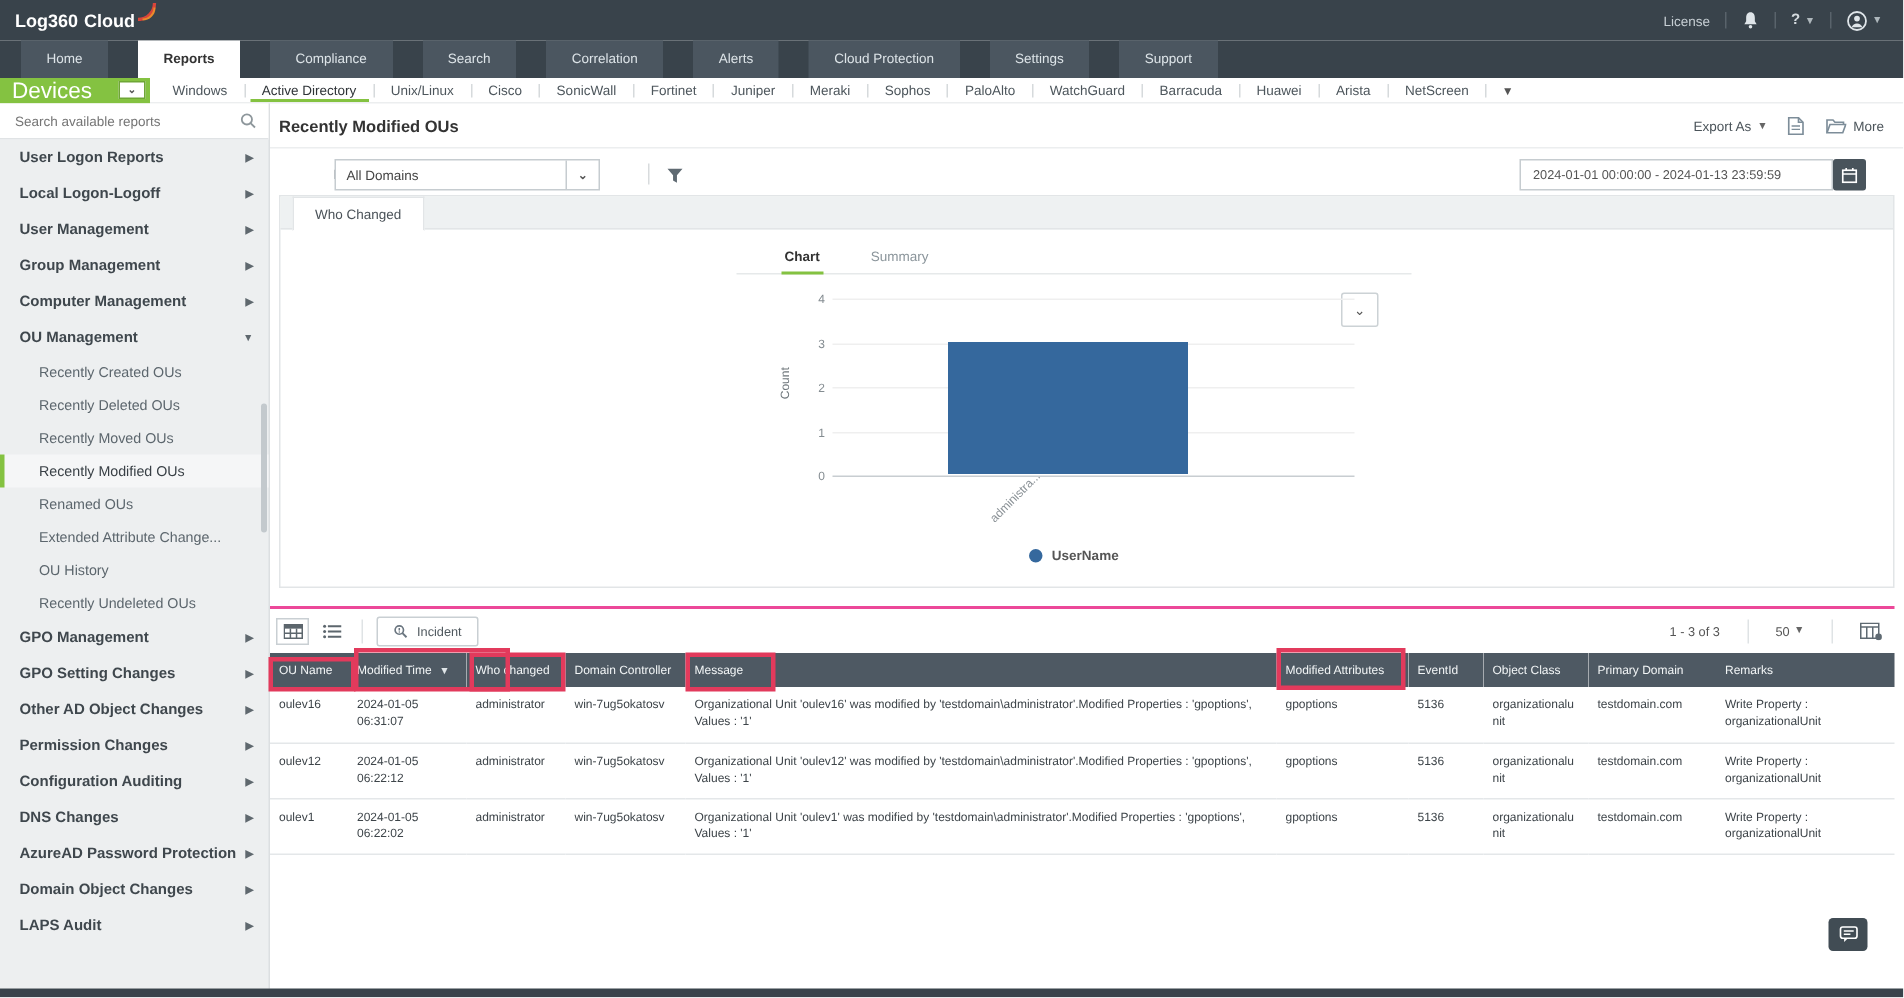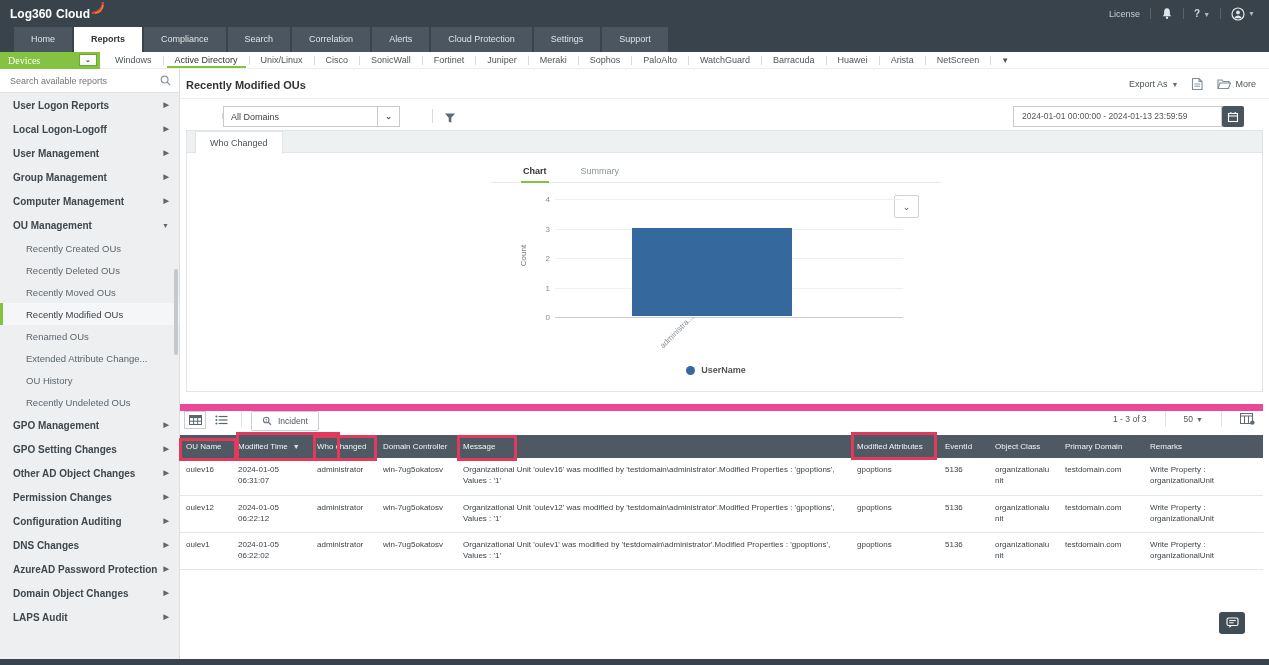--- a/index.html
+++ b/index.html
@@ -9,28 +9,28 @@
   
   .topbar{position:absolute;top:0;left:0;width:100%;height:27px;background:#39434b;display:flex;align-items:center;justify-content:space-between;padding:0 14px 0 10px;}
   .brand{color:#fff;font-size:12px;font-weight:bold;display:flex;align-items:center;gap:4px;position:relative;}
   .brand .swoosh{position:relative;top:-6px;left:-3px;}
   .topbar-right{display:flex;align-items:center;gap:10px;color:#c7cfd4;font-size:9px;}
   .tb-sep{width:1px;height:11px;background:#59636b;}
   .caret-w{font-size:7px;color:#aeb7bc;margin-left:3px;}
   .help-q{font-weight:bold;font-size:10px;color:#d4dade;}
 
   
-  .navbar{position:absolute;top:27px;left:0;width:100%;height:25px;background:#39434b;display:flex;align-items:flex-end;padding-left:14px;}
+  .navbar{position:absolute;top:27px;left:0;width:100%;height:25px;background:#39434b;display:flex;align-items:flex-end;padding-left:14px;gap:18px;}
   .nav-tab{height:25px;line-height:25px;padding:0 17px;background:#4b5660;color:#dde4e8;font-size:9px;margin-right:2px;cursor:default;}
   .nav-tab.active{background:#fff;color:#333;font-weight:bold;}
 
   
   .devicebar{position:absolute;top:52px;left:0;width:100%;height:17px;background:#fff;display:flex;align-items:center;border-bottom:1px solid #eceeef;}
   .device-select{width:100px;height:17px;background:#84c241;display:flex;align-items:center;justify-content:space-between;padding:0 3px 0 8px;flex:none;}
-  .device-select .lbl{color:#fff;font-size:10px;font-family:Liberation Serif, serif;}
+  .device-select .lbl{color:#fff;font-size:15px;}
   .ds-box{width:18px;height:12px;background:#fff;border:1px solid #6ea636;display:flex;align-items:center;justify-content:center;font-size:7px;color:#555;font-weight:bold;}
   .device-tabs{display:flex;align-items:center;height:100%;margin-left:4px;}
   .dev-tab{padding:0 11px;font-size:9px;color:#4d565c;height:100%;display:flex;align-items:center;position:relative;white-space:nowrap;}
   .dev-tab.active{color:#2e3337;}
   .dev-tab.active::after{content:"";position:absolute;left:3px;right:3px;bottom:0;height:2px;background:#84c241;}
   .dev-sep{width:1px;height:9px;background:#d6dadc;flex:none;}
   .dev-more{margin-left:10px;font-size:8px;color:#555;}
 
   
   .sidebar{position:absolute;top:69px;left:0;width:180px;bottom:6px;background:#edeff0;border-right:1px solid #dcdfe1;}
@@ -72,21 +72,21 @@
   .gl.base{background:#c8cdd1;}
   .yt{position:absolute;left:-17px;width:12px;text-align:right;font-size:8px;color:#848c91;}
   .ylab{position:absolute;left:-42px;top:44%;transform:rotate(-90deg);font-size:8px;color:#6f777c;}
   .bar{position:absolute;bottom:1px;left:77px;width:160px;background:#35689d;}
   .xcat{position:absolute;top:128px;left:100px;transform:rotate(-45deg);font-size:8px;color:#8a9196;white-space:nowrap;}
   .legend{margin-top:48px;display:flex;align-items:center;justify-content:center;gap:6px;}
   .legend-dot{width:9px;height:9px;border-radius:50%;background:#35689d;}
   .legend-label{font-size:9px;font-weight:bold;color:#555;}
 
   
-  .tbl-toolbar{position:absolute;left:180px;top:404px;width:1083px;height:31px;border-top:7px solid #ec4899;display:flex;align-items:flex-start;background:#fff;}
+  .tbl-toolbar{position:absolute;left:180px;top:404px;width:1083px;height:31px;border-top:2px solid #ec4899;display:flex;align-items:center;background:#fff;}
   .view-btn{width:22px;height:18px;border:1px solid #c9cfd3;background:#fff;display:flex;align-items:center;justify-content:center;margin-left:4px;}
   .view-btn.plain{border-color:transparent;}
   .tb-vsep{width:1px;height:16px;background:#dfe3e5;margin:0 9px;}
   .incident-btn{height:20px;border:1px solid #c9cfd3;background:#fff;border-radius:2px;display:flex;align-items:center;gap:5px;padding:0 10px;font-size:8.5px;color:#4f585e;}
   .toolbar-right{margin-left:auto;display:flex;align-items:center;gap:9px;font-size:8.5px;color:#555;padding-right:8px;}
   .psize{display:flex;align-items:center;gap:3px;}
   .data-table{position:absolute;left:180px;top:435px;width:1083px;border-collapse:collapse;table-layout:fixed;}
   .data-table th{background:#4e5963;color:#f2f5f6;font-weight:normal;font-size:8px;height:23px;text-align:left;padding:0 3px 0 6px;overflow:hidden;white-space:nowrap;}
   .data-table td{vertical-align:top;padding:6px 6px 4px 6px;color:#3d4449;font-size:8px;line-height:11px;border-bottom:1px solid #e4e7e9;overflow-wrap:anywhere;word-break:break-word;}
   .data-table tbody tr{height:37px;background:#fff;}

